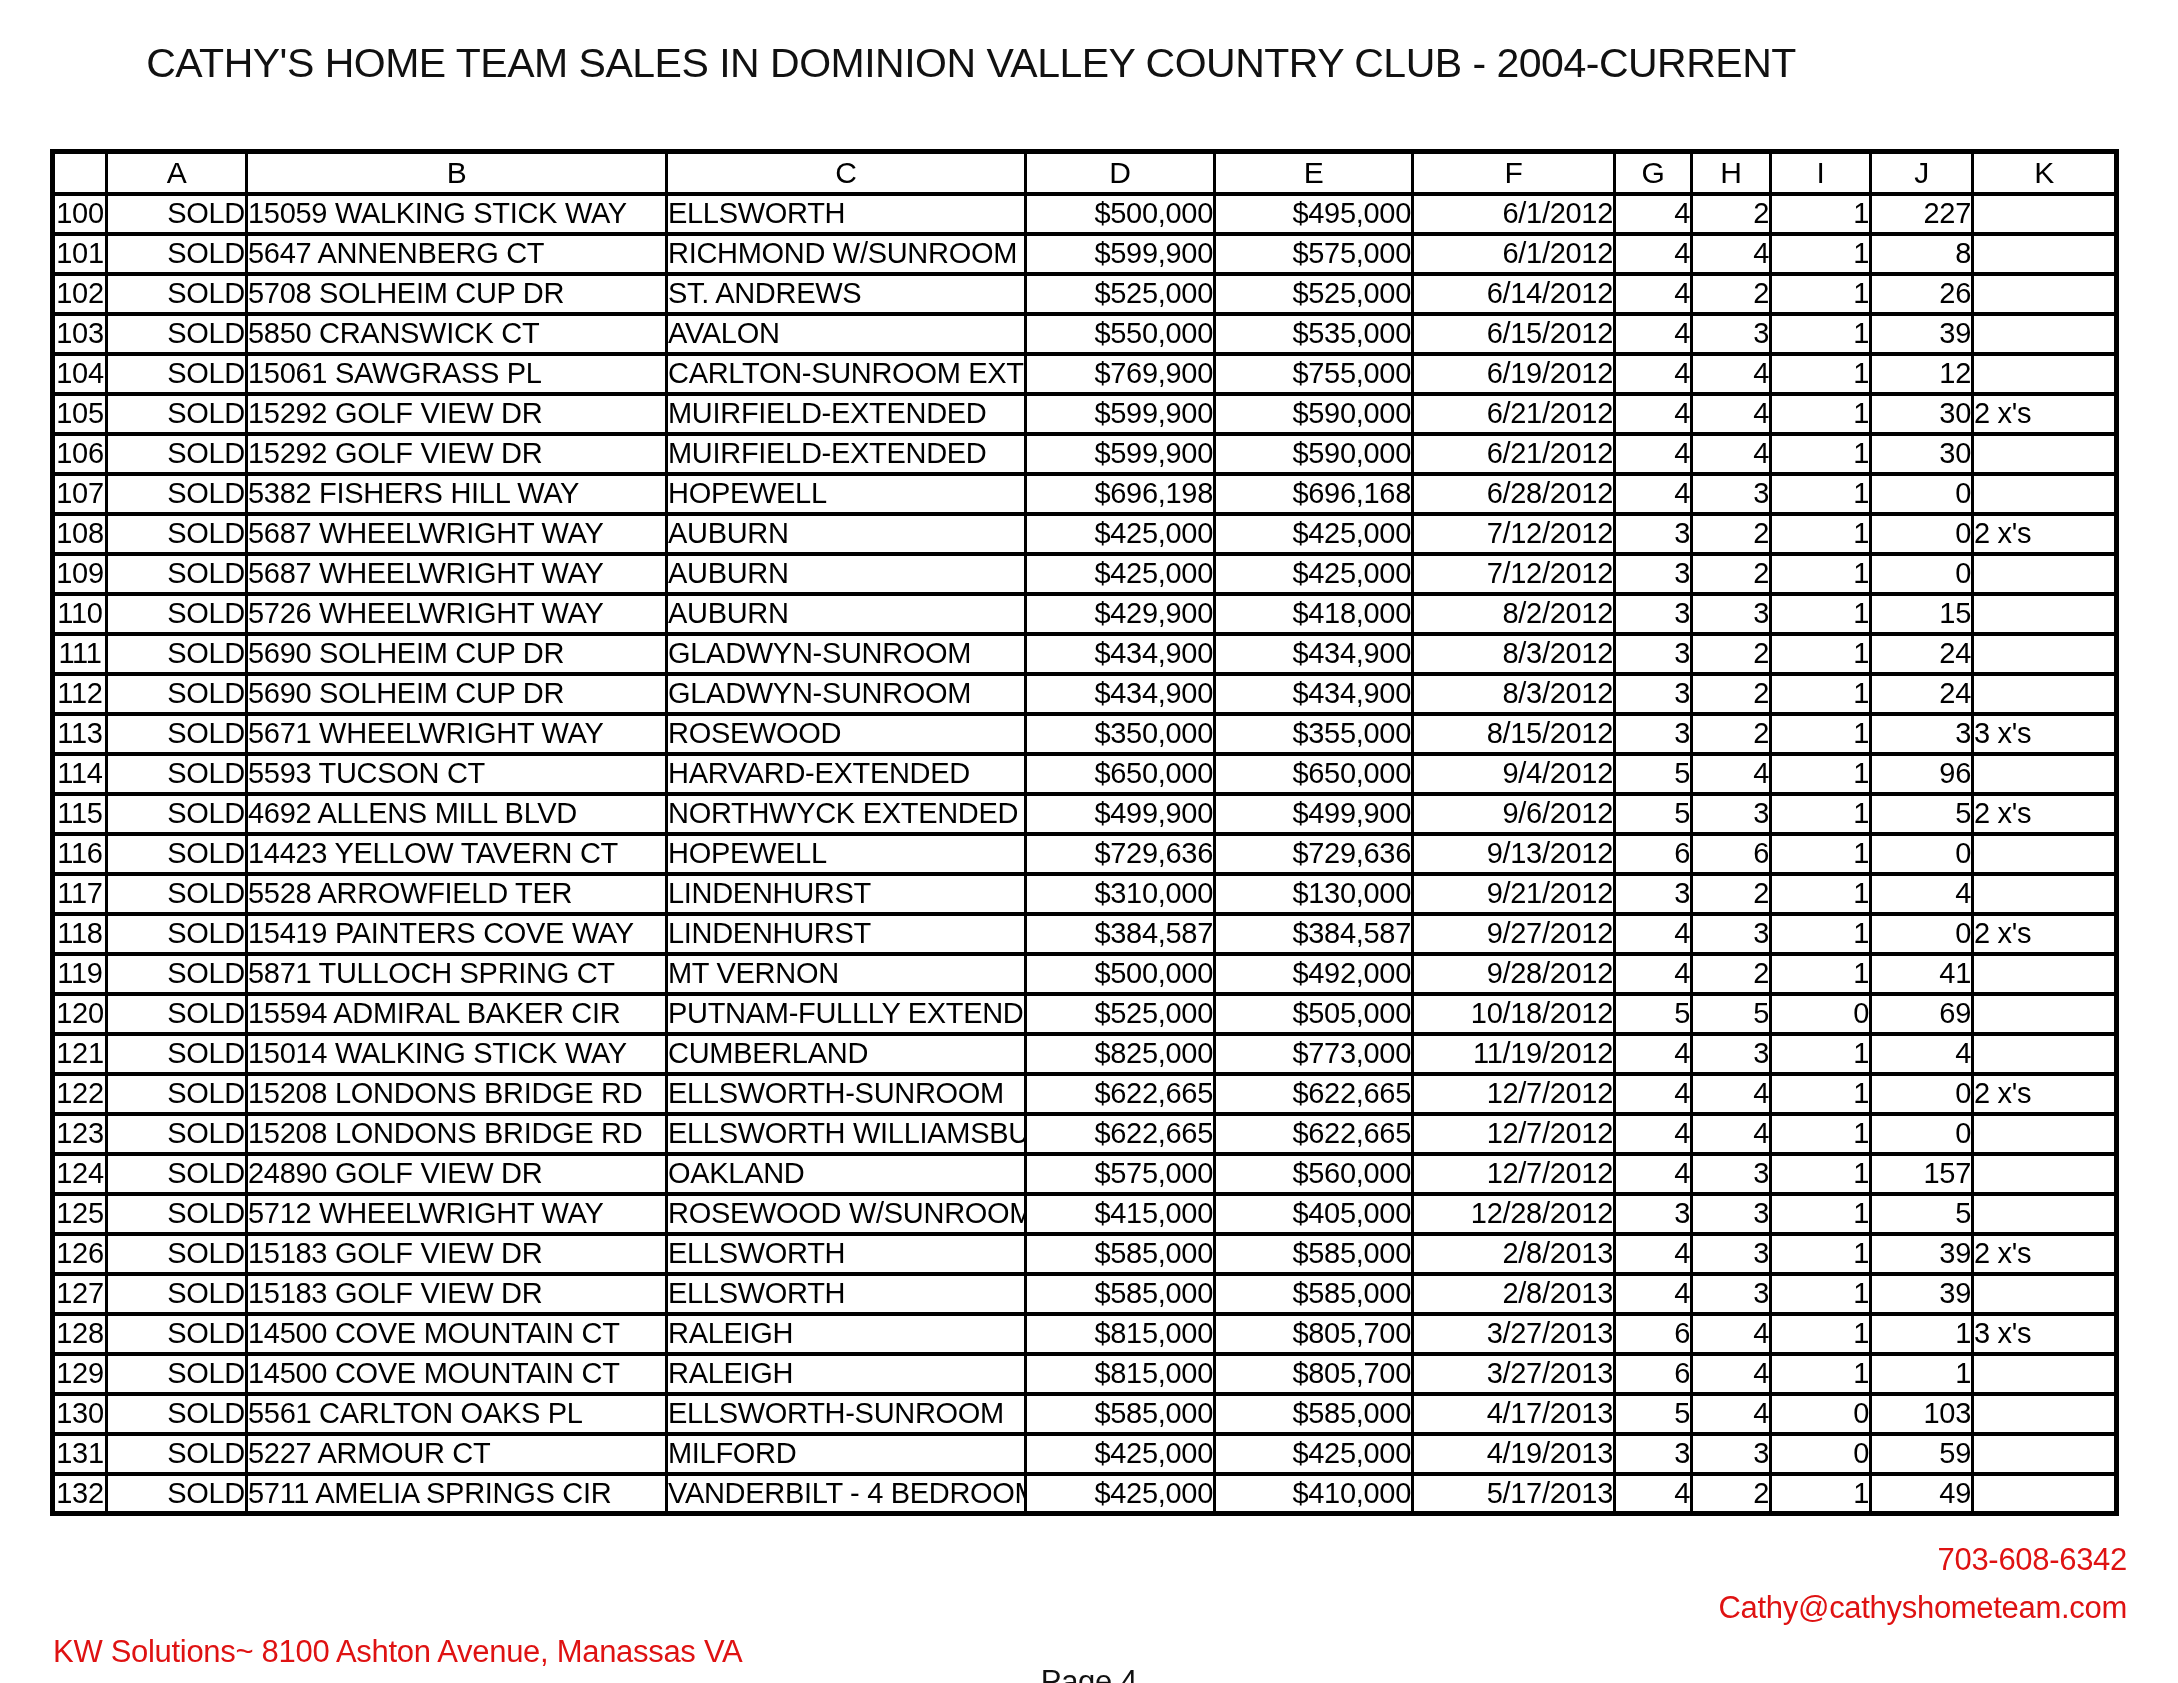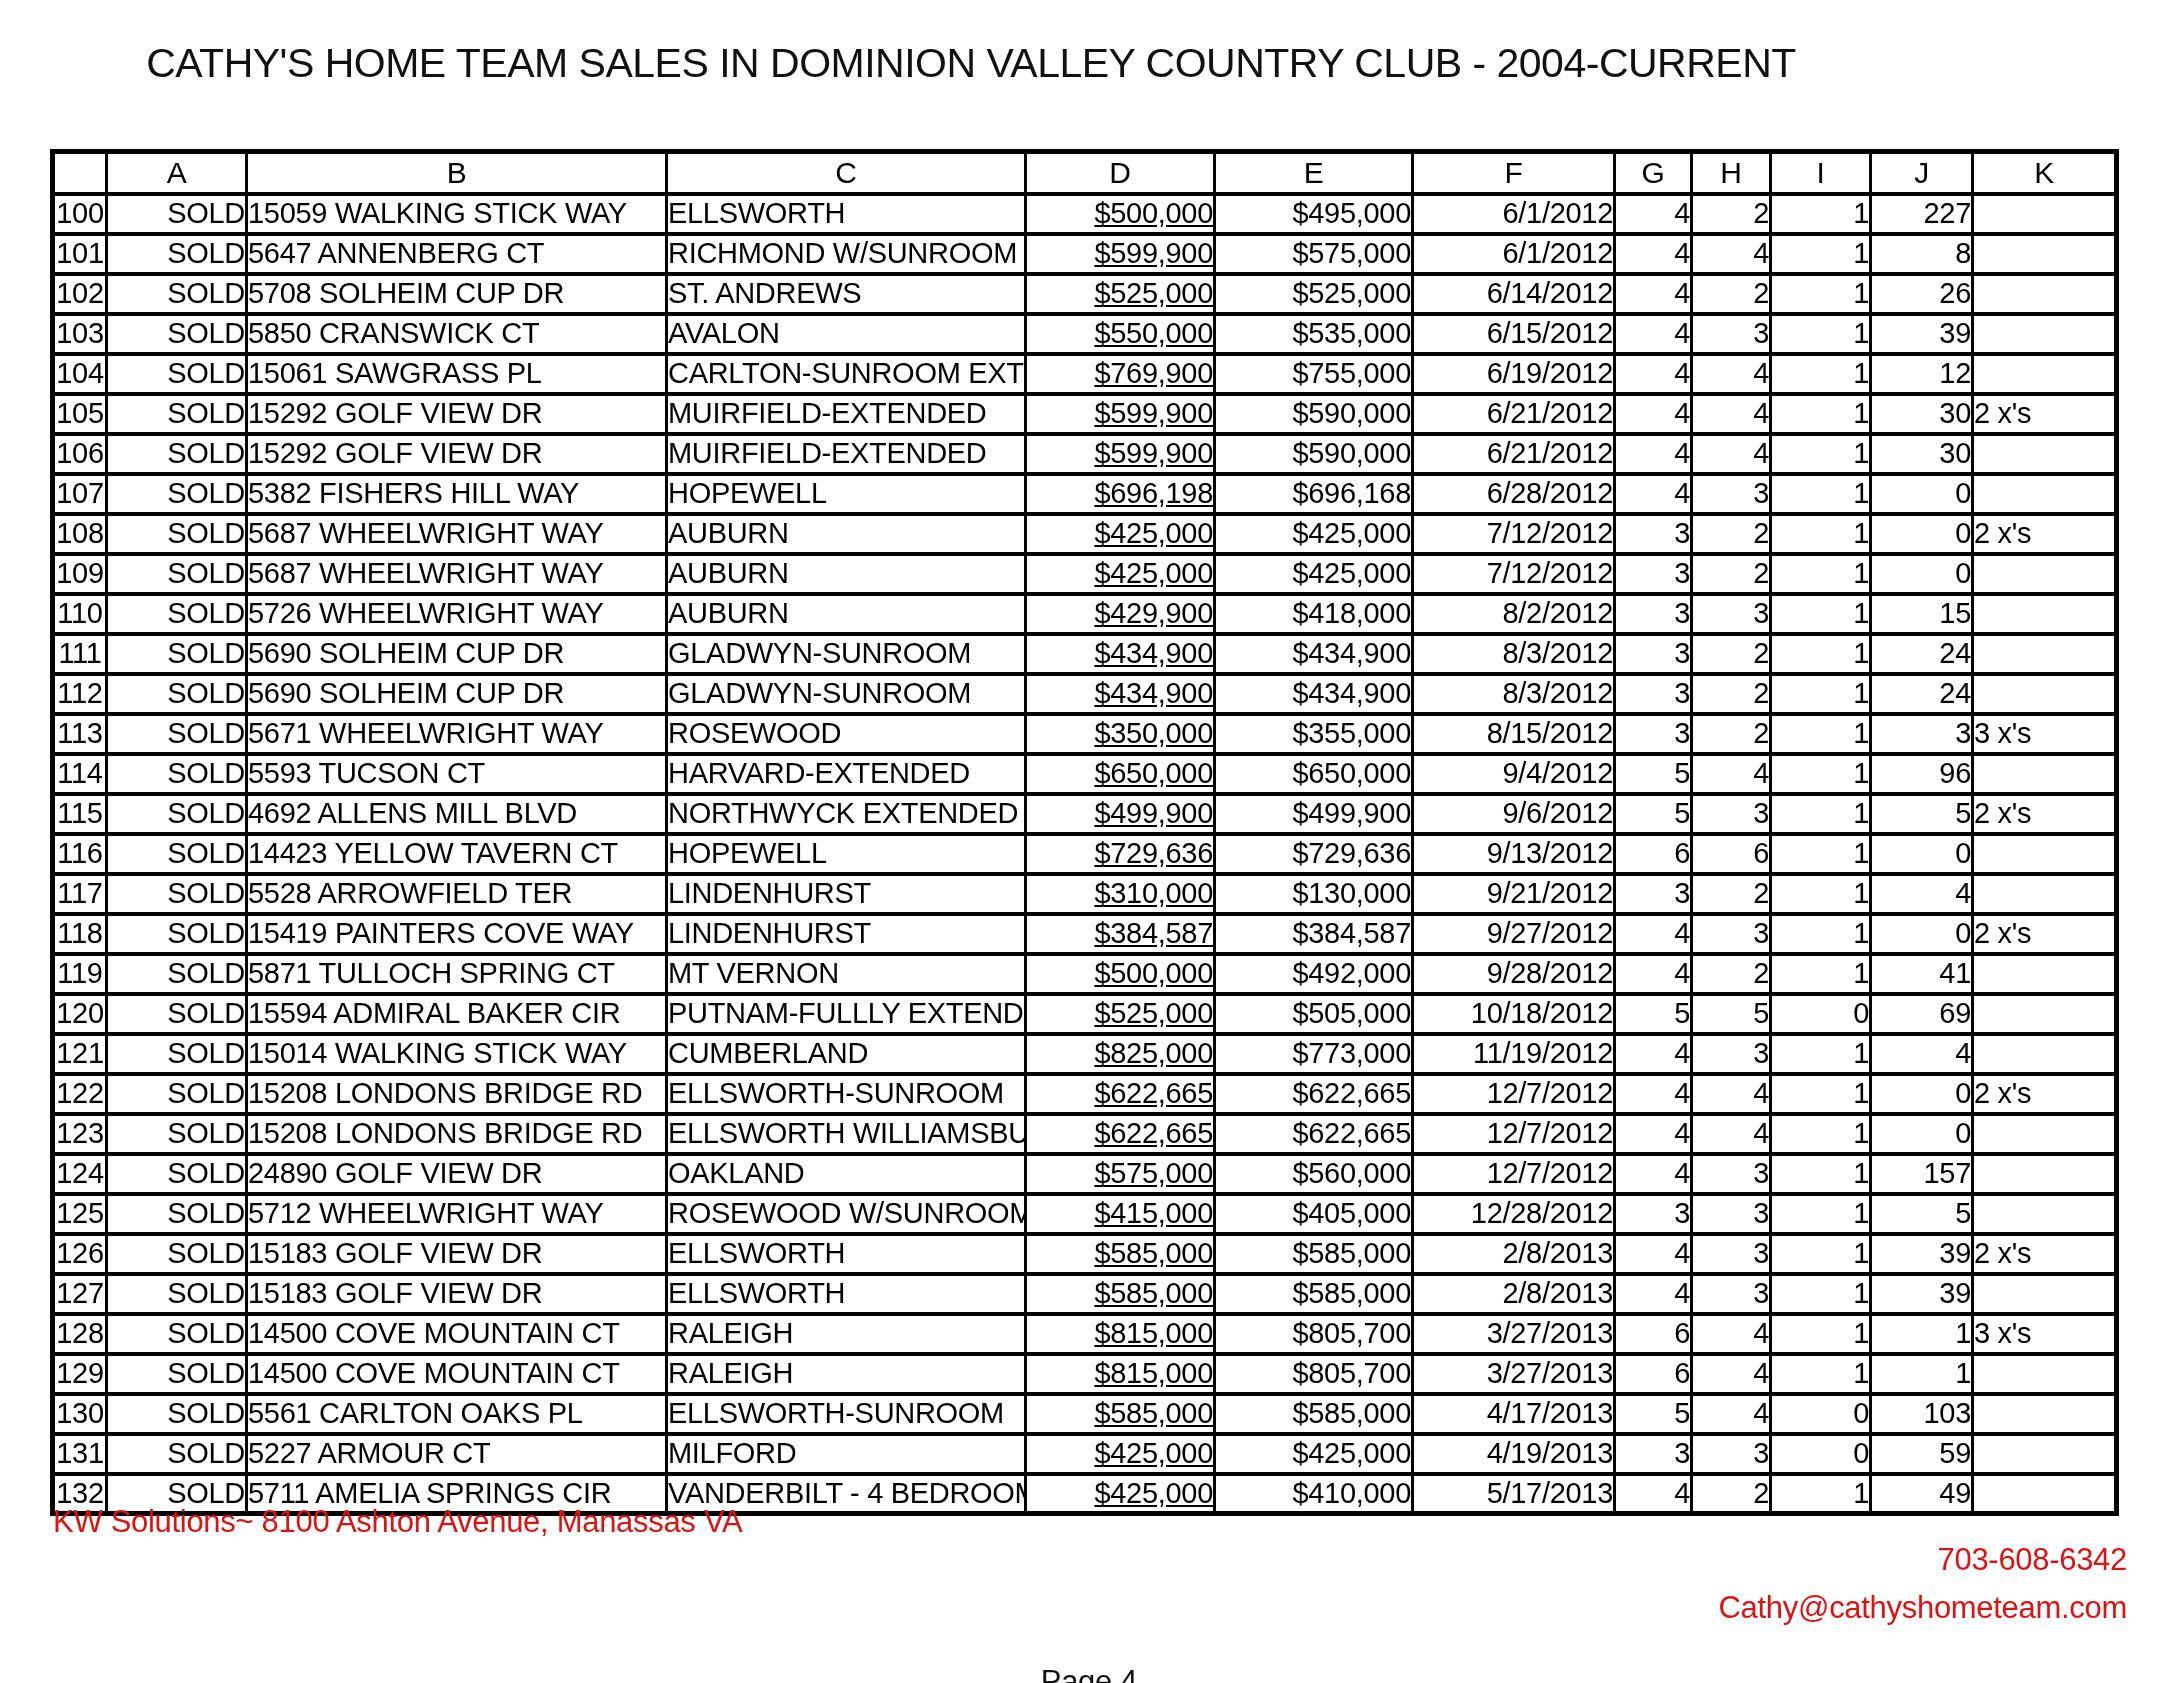--- a/index.html
+++ b/index.html
@@ -40,27 +40,27 @@
     padding:0;
     font-weight:normal;
   }
   #sales-table thead tr{height:42px;}
   #sales-table tbody tr{height:40px;}
   #sales-table th{text-align:center;font-size:30px;}
   td.col-rownum{text-align:center;}
   td.col-a{text-align:right;padding-left:7px;}
   td.col-b{text-align:left;padding-left:9px;}
   td.col-c{text-align:left;padding-left:9px;}
-  td.col-d{text-align:right;padding-right:16px;text-decoration:underline;}
+  td.col-d{text-align:right;padding-right:16px;}
   td.col-e{text-align:right;padding-right:16px;}
   td.col-f{text-align:right;padding-right:7px;}
   td.col-g,td.col-h,td.col-i,td.col-j{text-align:right;padding-right:7px;}
   td.col-k{text-align:left;padding-left:7px;}
   .footer-item{position:absolute;font-size:31px;letter-spacing:-0.3px;white-space:nowrap;}
-  #footer-company{left:53px;top:1504px;}
+  #footer-company{left:53px;top:1634px;}
   #footer-page{left:50%;transform:translateX(-50%);top:1664px;color:#111;}
   #footer-phone{right:51px;top:1542px;text-align:right;}
   #footer-email{right:51px;top:1590px;text-align:right;}
 </style>
 </head>
 <body>
 
 <div id="page">
 
   <div id="doc-title">CATHY'S HOME TEAM SALES IN DOMINION VALLEY COUNTRY CLUB - 2004-CURRENT</div>

